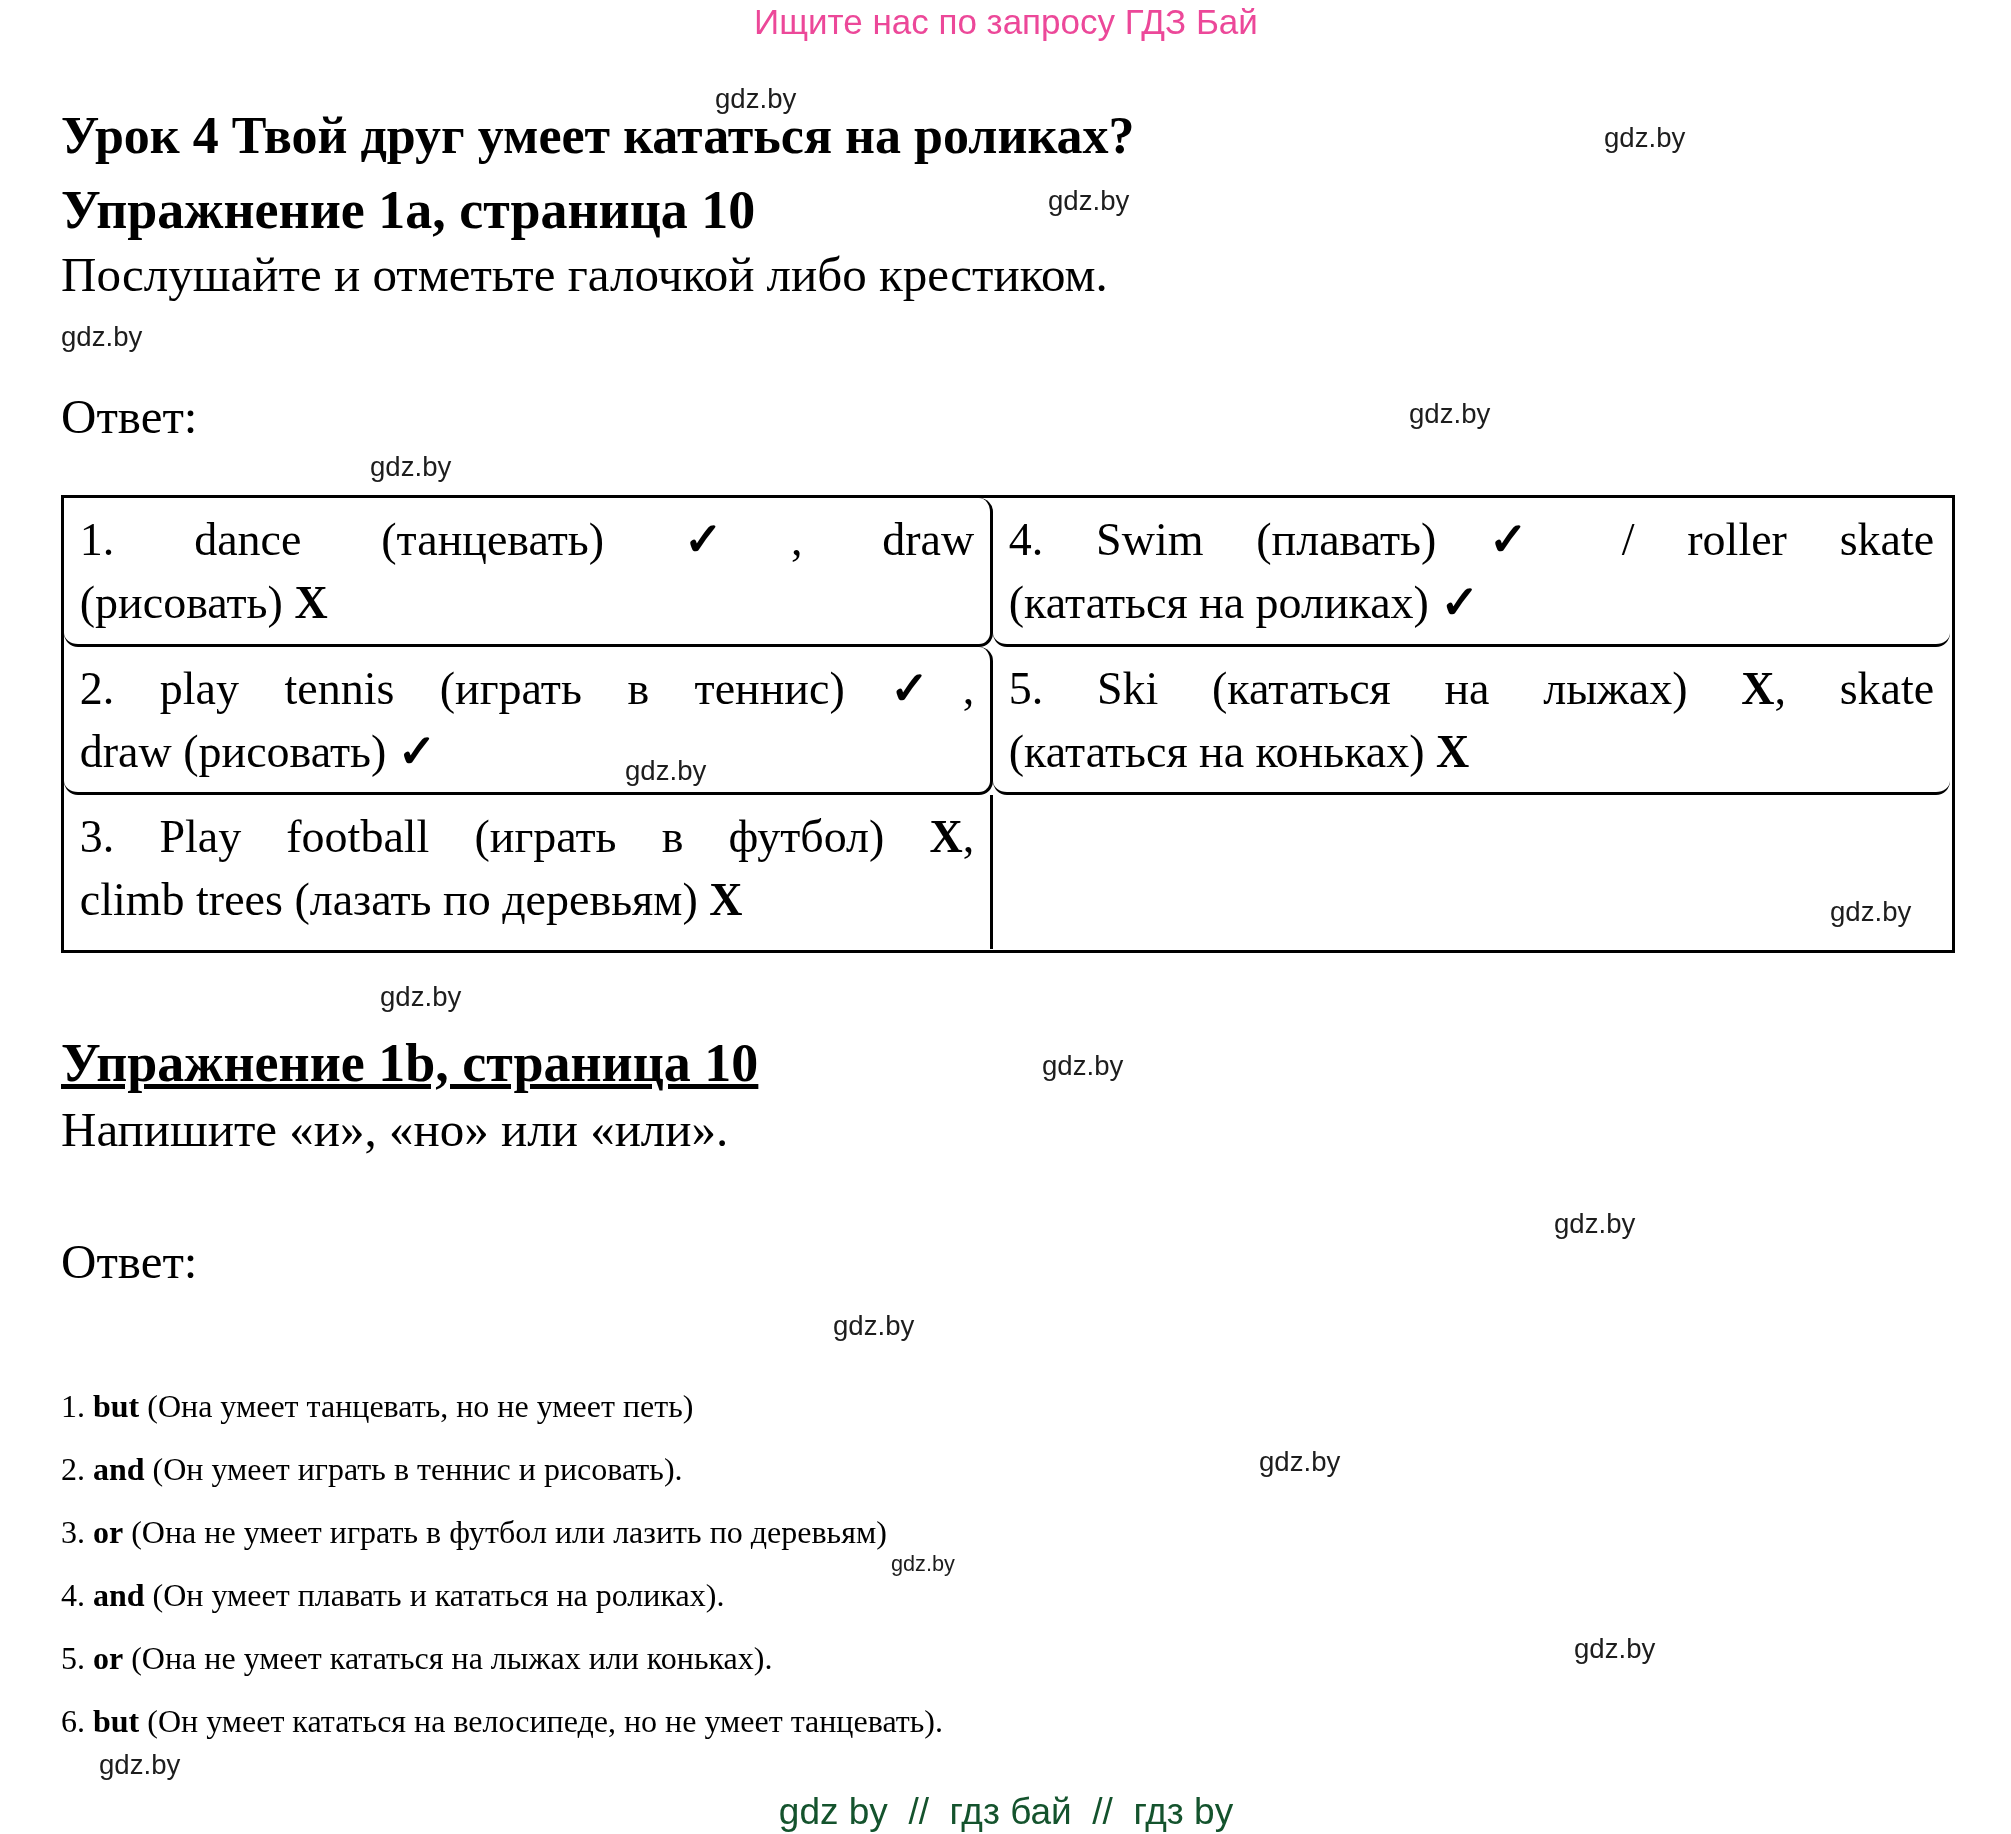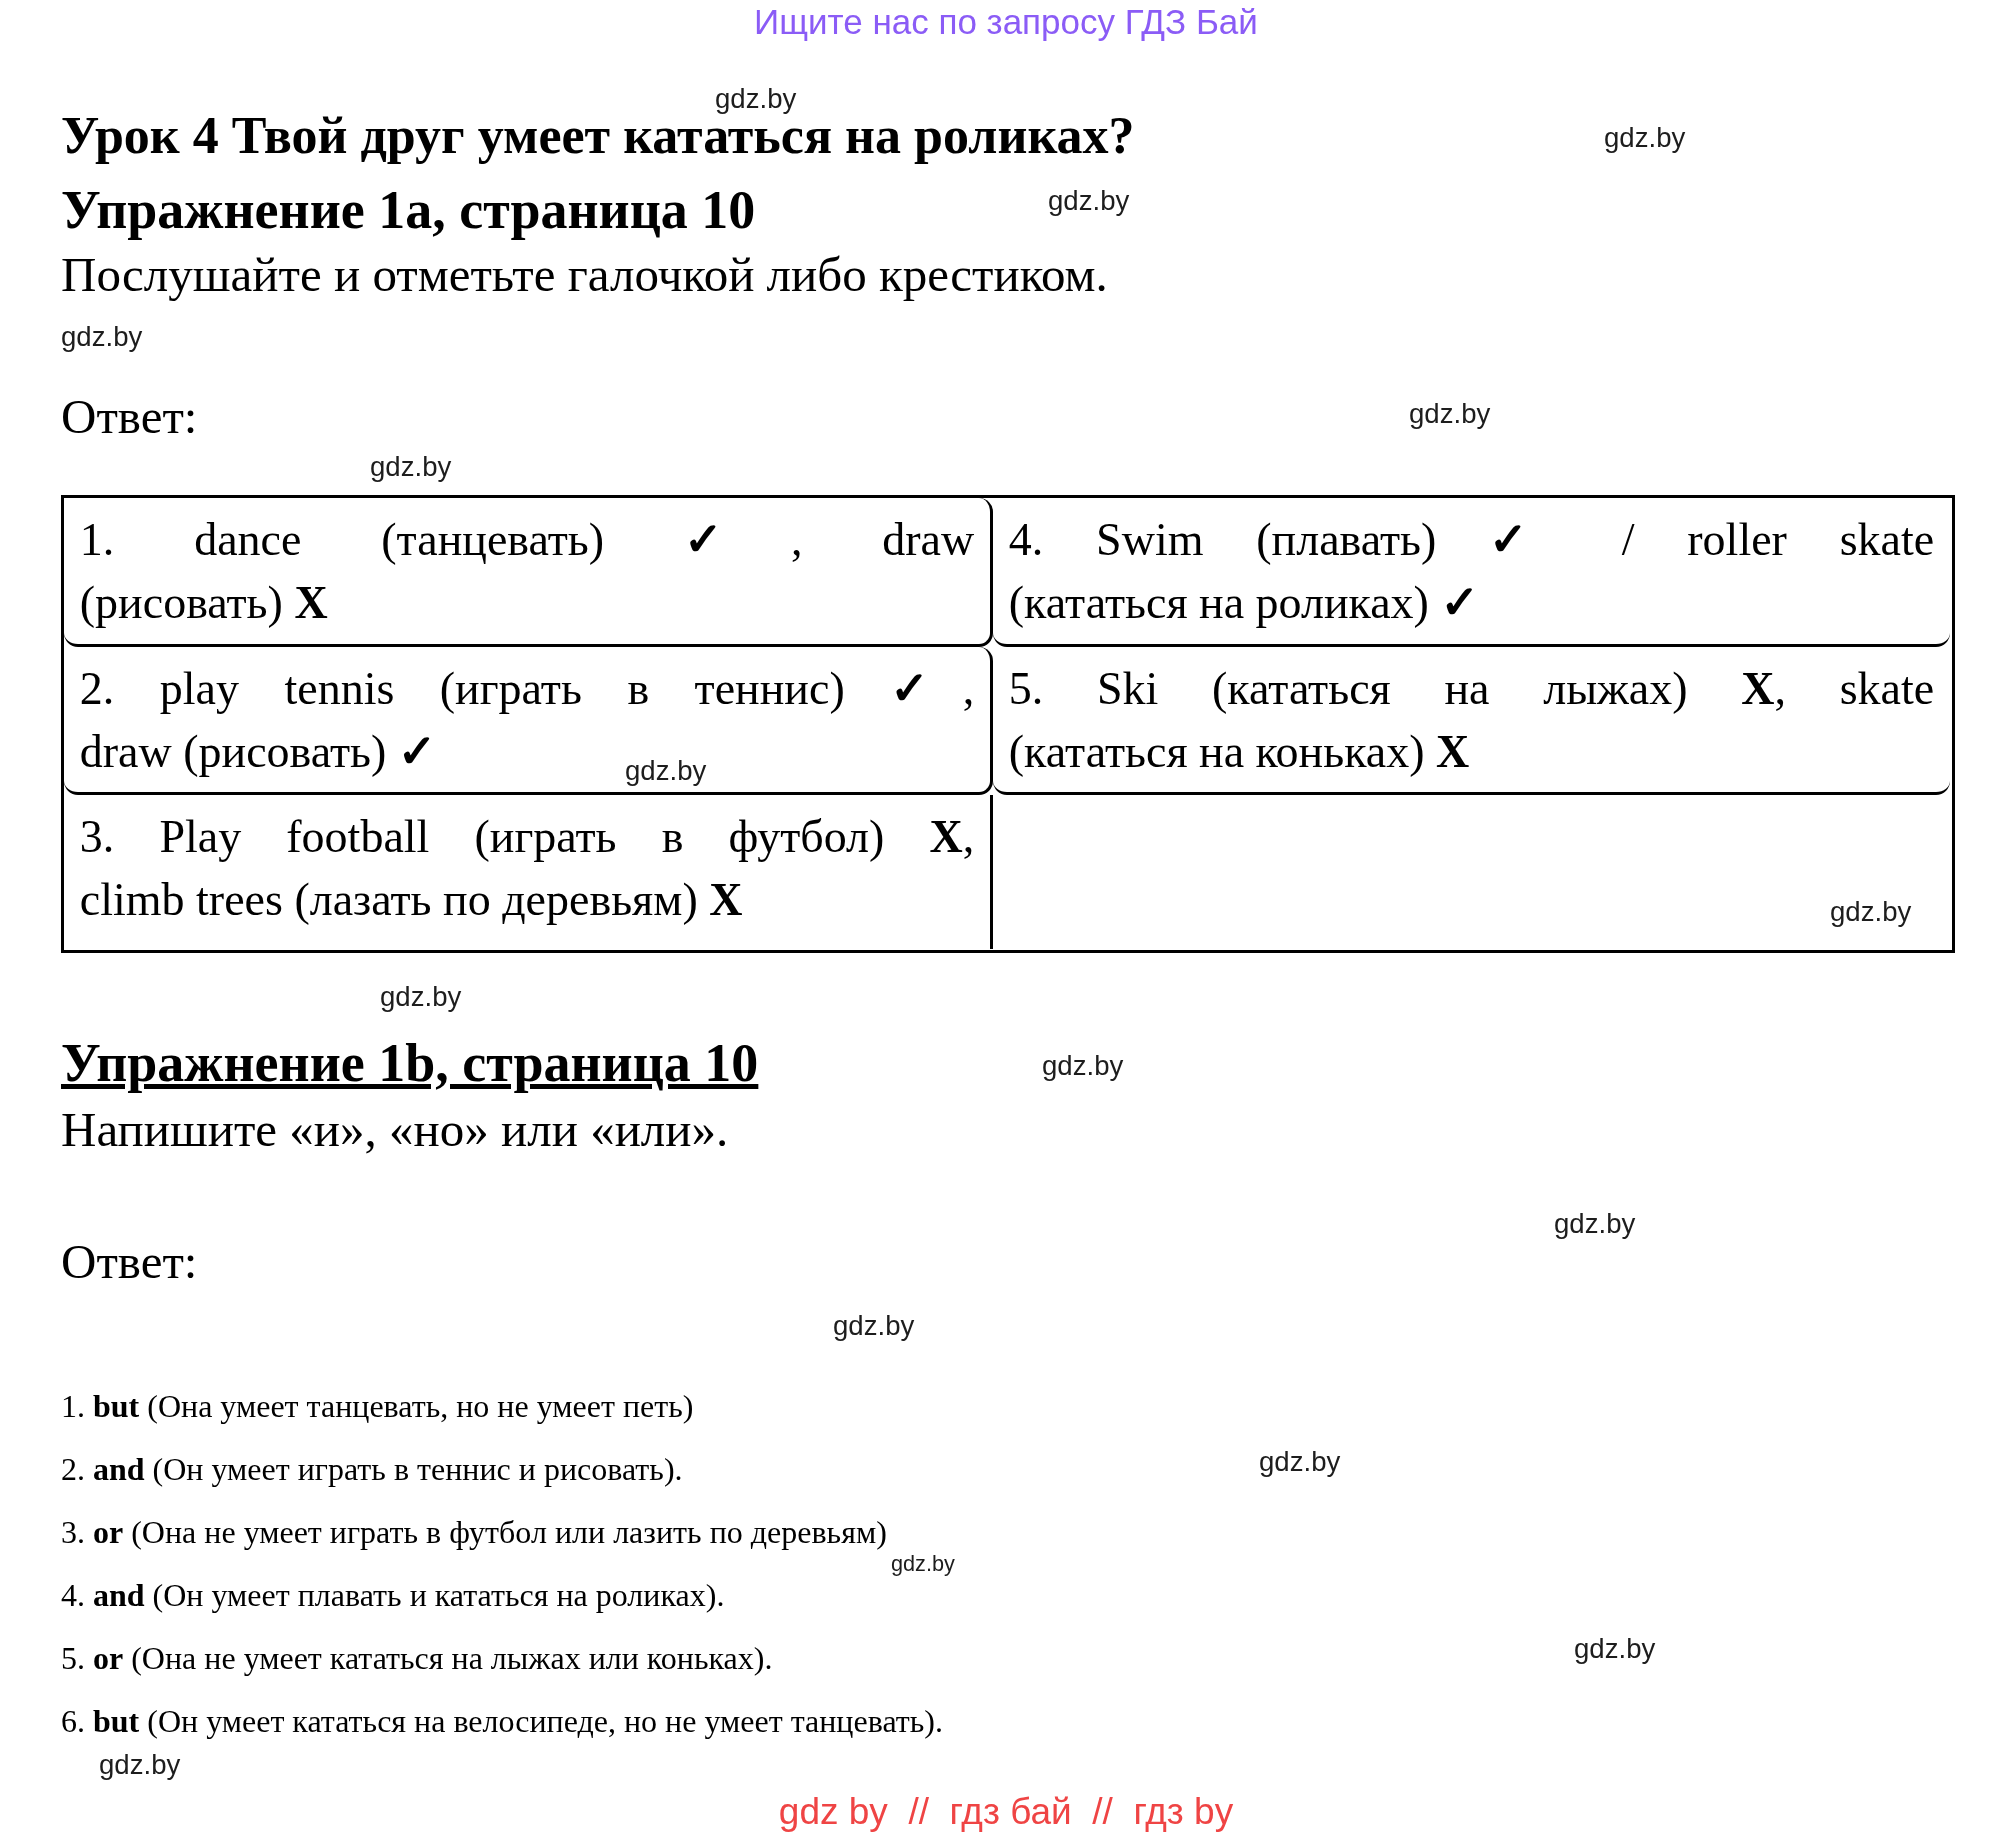--- a/index.html
+++ b/index.html
@@ -100,21 +100,21 @@
     font-size: 37px;
     font-family: "Liberation Sans", "DejaVu Sans", sans-serif;
     white-space: pre;
   }
 </style>
 </head>
 <body>
 
 <div class="canvas">
 
-  <div class="promo" style="color: #8b5cf6;">Ищите нас по запросу ГДЗ Бай</div>
+  <div class="promo" style="color: #ec4899;">Ищите нас по запросу ГДЗ Бай</div>
 
   <div class="page-title">Урок 4 Твой друг умеет кататься на роликах?</div>
 
   <div class="section-heading h-1a">Упражнение 1а, страница 10</div>
   <div class="body-line instr-1a">Послушайте и отметьте галочкой либо крестиком.</div>
   <div class="body-line ans-label-1a">Ответ:</div>
 
   <div class="answers-table">
     <div class="cell col-left row-1">
         <div class="cline jline"><span>1. dance (танцевать) </span><span class="b">✓</span><span>, draw</span></div>
@@ -163,16 +163,16 @@
       <span class="wm" style="left: 380px; top: 981px; color: rgb(29, 29, 29);">gdz.by</span>
       <span class="wm" style="left: 1042px; top: 1050px; color: rgb(29, 29, 29);">gdz.by</span>
       <span class="wm" style="left: 1554px; top: 1208px; color: rgb(29, 29, 29);">gdz.by</span>
       <span class="wm" style="left: 833px; top: 1310px; color: rgb(29, 29, 29);">gdz.by</span>
       <span class="wm" style="left: 1259px; top: 1446px; color: rgb(29, 29, 29);">gdz.by</span>
       <span class="wm" style="left: 891px; top: 1551px; font-size: 21.7px; color: rgb(29, 29, 29);">gdz.by</span>
       <span class="wm" style="left: 1574px; top: 1633px; color: rgb(29, 29, 29);">gdz.by</span>
       <span class="wm" style="left: 99px; top: 1749px; color: rgb(29, 29, 29);">gdz.by</span>
     </div>
 
-  <div class="footer-line" style="color: #ef4444;">gdz by  //  гдз бай  //  гдз by</div>
+  <div class="footer-line" style="color: #14532d;">gdz by  //  гдз бай  //  гдз by</div>
 
 </div>
 
 
 </body></html>

